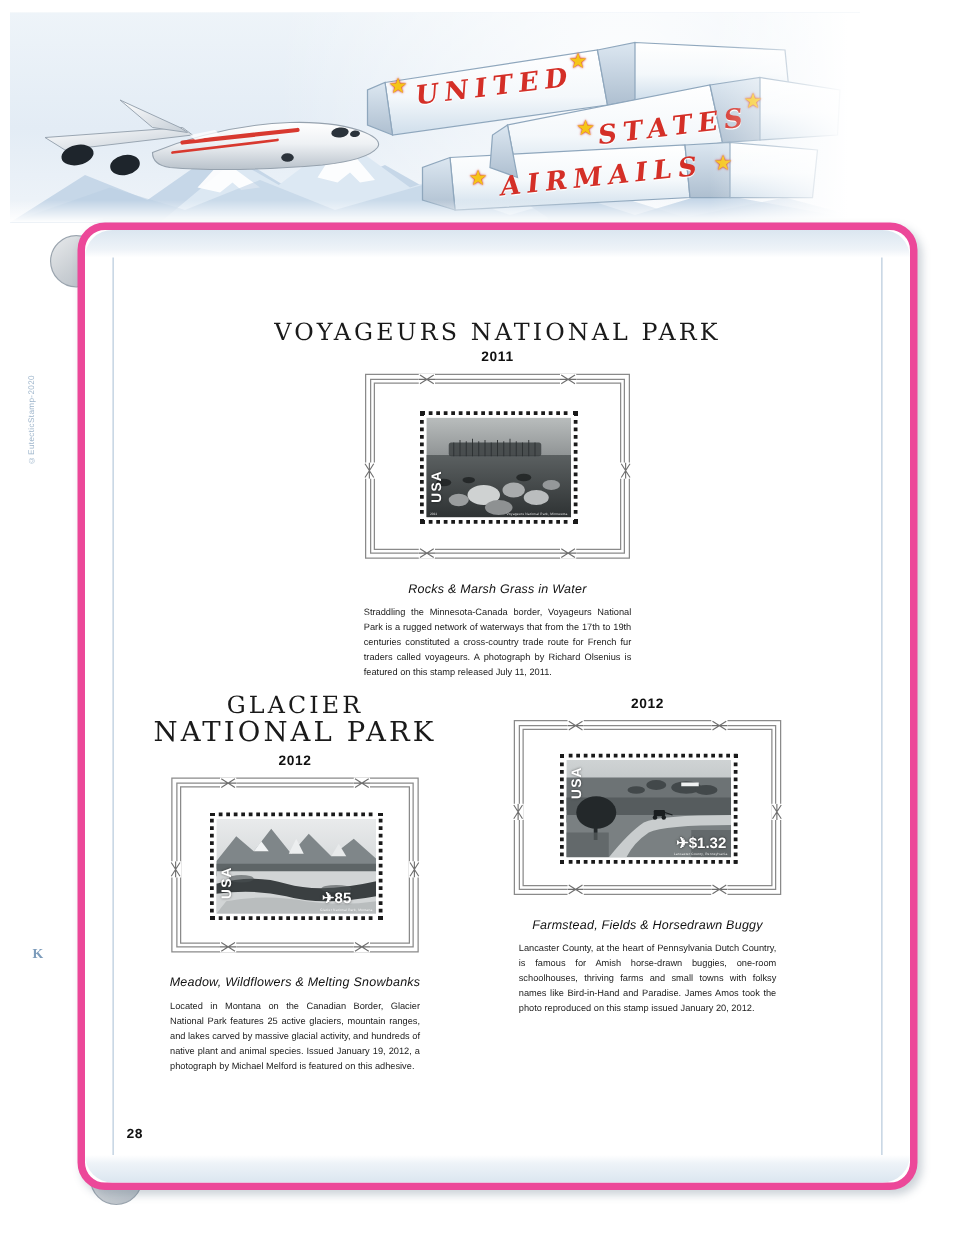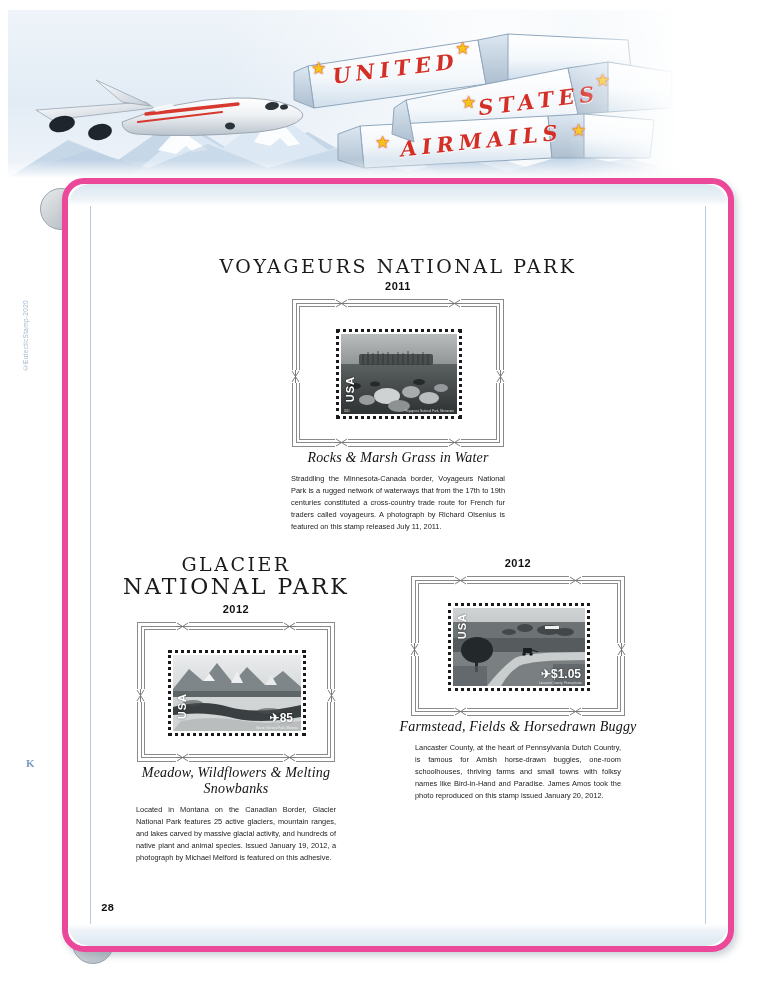--- a/index.html
+++ b/index.html
@@ -226,25 +226,25 @@
   .stamp-year-small {
     position: absolute;
     left: 3px; bottom: 1px;
     color: rgba(255,255,255,0.85);
     font-size: 2.6px;
     white-space: nowrap;
   }
 
   .caption {
     text-align: center;
-    font-family: Liberation Serif, serif;
+    font-family: Liberation Sans, sans-serif;
     font-style: italic;
-    font-size: 14px;
+    font-size: 10px;
     color: #111;
-    margin-top: 3px;
+    margin-top: 19px;
     letter-spacing: 0.2px;
   }
   .description {
     font-family: "Liberation Sans", sans-serif;
     font-size: 7.4px;
     line-height: 1.62;
     color: #1b1b1b;
     text-align: justify;
     margin: 7px auto 0 auto;
   }
@@ -522,21 +522,21 @@
             <rect y="36" width="128" height="10" fill="#5e6567"></rect>
             <rect y="42" width="128" height="34" fill="#d2d5d6"></rect>
             <path d="M0,52 Q30,44 56,52 Q84,60 128,50 L128,62 Q84,70 56,62 Q30,56 0,60 Z" fill="#3a3f41"></path>
             <path d="M8,66 Q40,60 72,66 Q100,70 128,66 L128,76 L0,76 Z" fill="#b9bdbe"></path>
             <g fill="#4a5052" opacity="0.6">
               <ellipse cx="20" cy="48" rx="10" ry="3"></ellipse>
               <ellipse cx="96" cy="56" rx="12" ry="3"></ellipse>
             </g>
           </svg>
           <div class="usa-mark">USA</div>
-          <div class="denom" style="right:8px; bottom:6px;">
+          <div class="denom" style="right:20px; bottom:6px;">
             <span>✈</span><span>85</span>
           </div>
           <div class="stamp-credit">Glacier National Park, Montana</div>
         </div>
       </div>
     </div>
 
     <div class="caption">Meadow, Wildflowers &amp; Melting Snowbanks</div>
     <div class="description" style="width:200px;">Located in Montana on the Canadian Border, Glacier National Park features 25 active glaciers, mountain ranges, and lakes carved by massive glacial activity, and hundreds of native plant and animal species.  Issued January 19, 2012, a photograph by Michael Melford is featured on this adhesive.</div>
   </div>
@@ -611,21 +611,21 @@
               <circle cx="78" cy="46" r="1.8"></circle>
               <path d="M79,42 L85,44" stroke="#1a1e20" stroke-width="1"></path>
             </g>
             <g fill="#5a6062" opacity="0.7">
               <rect y="58" width="34" height="20"></rect>
               <rect x="100" y="56" width="32" height="22"></rect>
             </g>
           </svg>
           <div class="usa-mark" style="bottom:auto; top:5px;">USA</div>
           <div class="denom" style="right:4px; bottom:5px;">
-            <span>✈</span><span>$1.05</span>
+            <span>✈</span><span>$1.32</span>
           </div>
           <div class="stamp-credit">Lancaster County, Pennsylvania</div>
         </div>
       </div>
     </div>
 
     <div class="caption">Farmstead, Fields &amp; Horsedrawn Buggy</div>
     <div class="description" style="width:206px;">Lancaster County, at the heart of Pennsylvania Dutch Country, is famous for Amish horse-drawn buggies, one-room schoolhouses, thriving farms and small towns with folksy names like Bird-in-Hand and Paradise.  James Amos took the photo reproduced on this stamp issued January 20, 2012.</div>
   </div>
 

